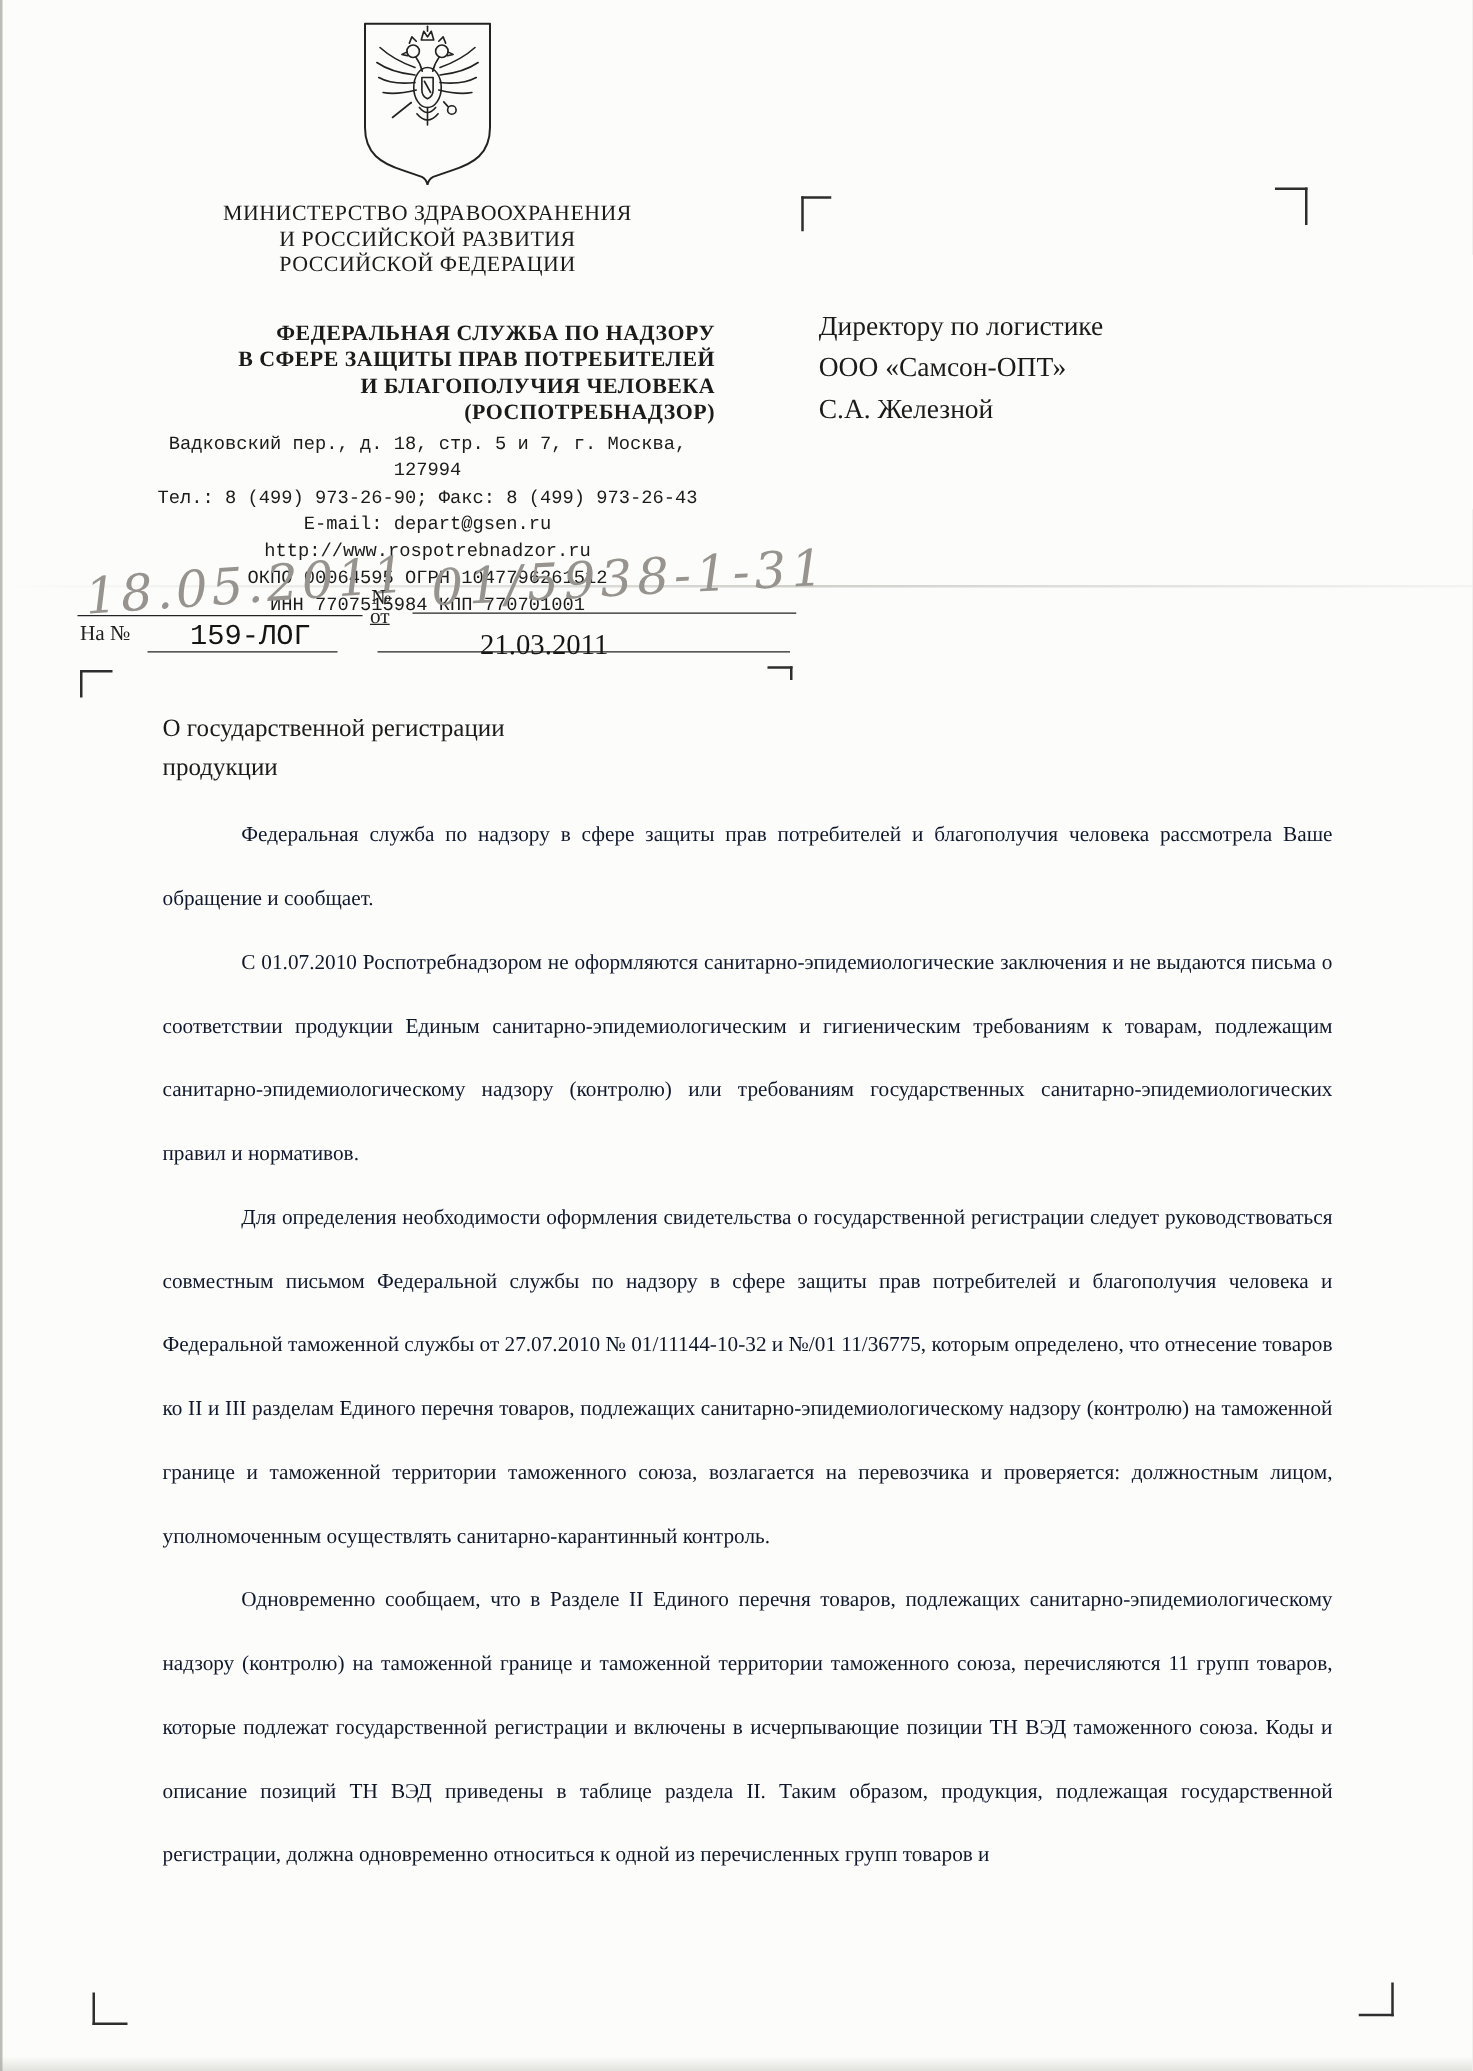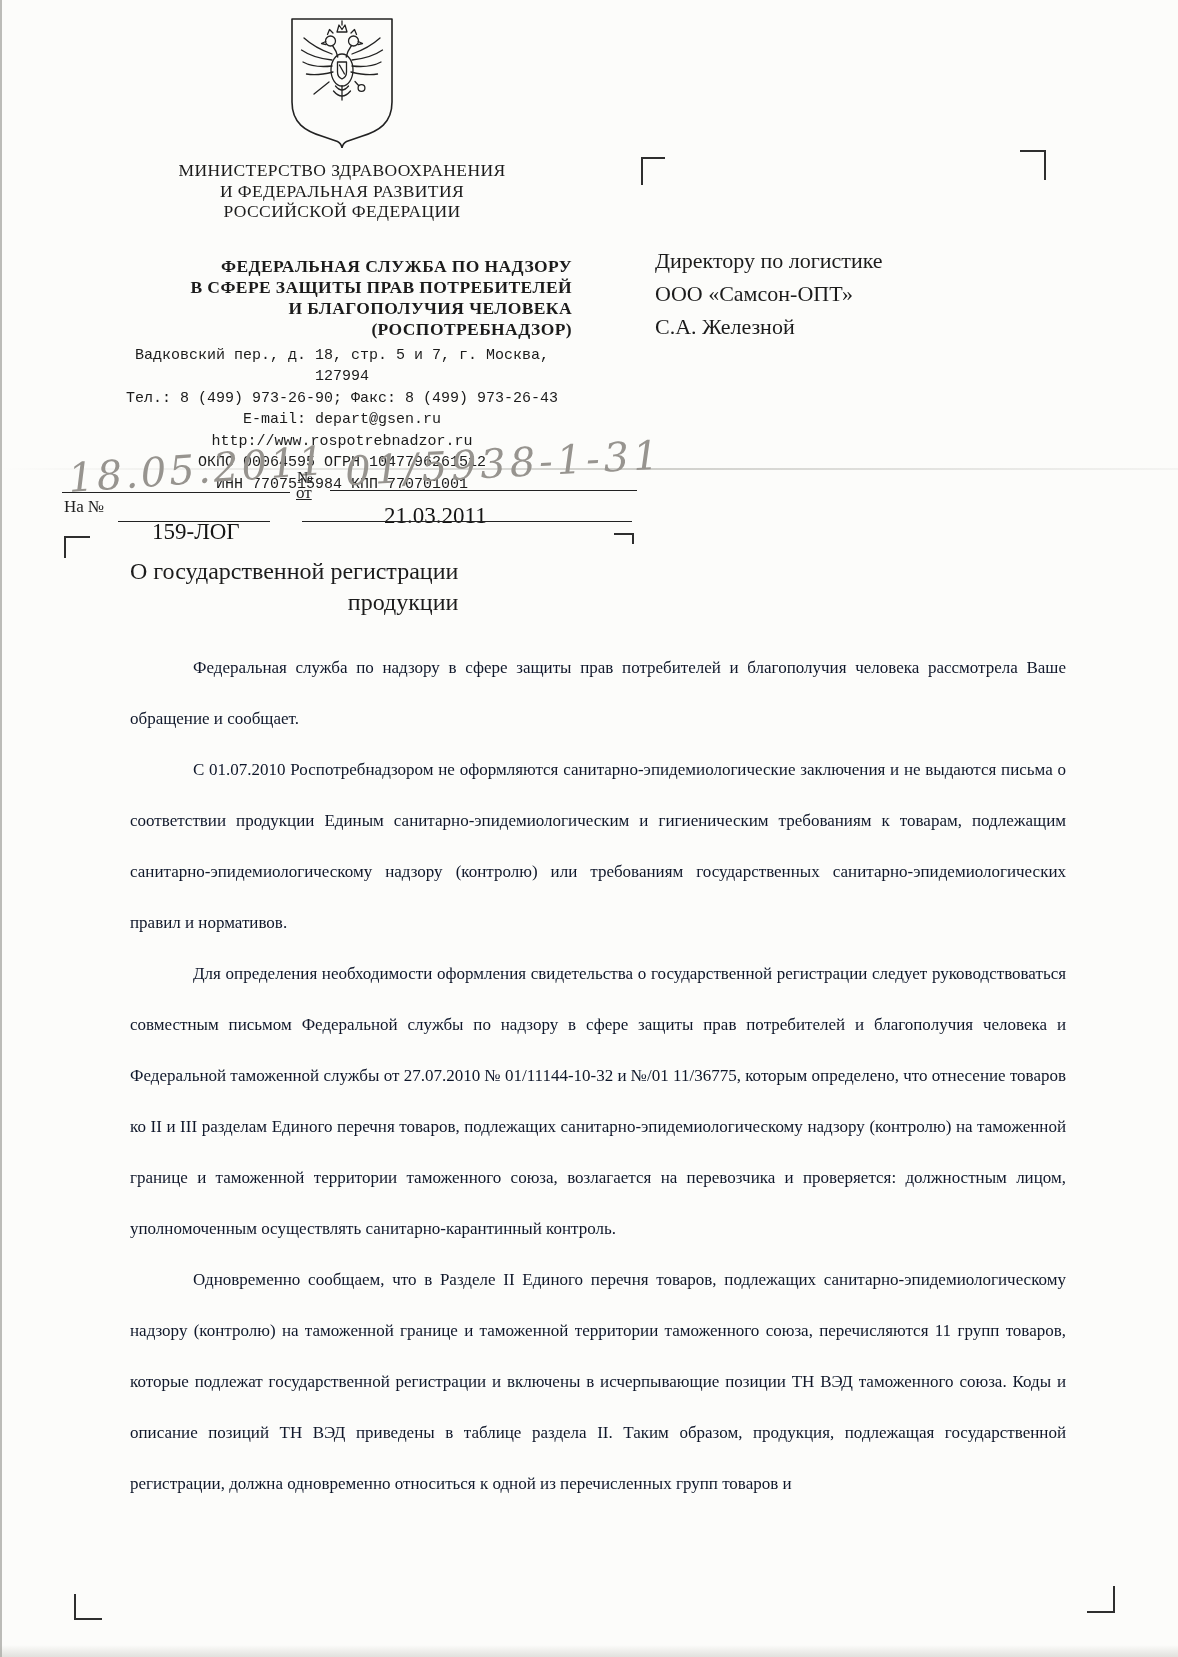--- a/index.html
+++ b/index.html
@@ -32,21 +32,21 @@
   .addr{margin-top:5px;font-size:15px;line-height:21.5px;font-family:Liberation Mono, monospace;}
   
   .recipient{position:absolute;left:655px;top:244px;font-size:22px;line-height:33px;}
   
   .ref-label{position:absolute;font-size:17px;color:#222;}
   .ref-line{position:absolute;border-top:1.8px solid #222;}
   .hw{position:absolute;font-family:"DejaVu Serif", serif;font-style:italic;color:#97948f;
       white-space:nowrap;}
   .typed{position:absolute;font-size:23px;color:#151515;white-space:nowrap;}
   
-  .subject{position:absolute;left:130px;top:556px;font-size:24px;line-height:31px;text-align:right;}
+  .subject{position:absolute;left:130px;top:568px;font-size:20px;line-height:31px;}
   
   .body-text{position:absolute;left:130px;top:642px;width:936px;
     font-size:17px;line-height:51px;text-align:justify;color:#0f172a;}
   .body-text p{margin:0;text-indent:63px;}
 </style>
 </head>
 <body>
 
 <div class="page">
 
@@ -100,21 +100,21 @@
         <line x1="66" y1="65.5" x2="69.6" y2="69.5"></line>
 
         <path d="M46.5,70 Q53,78 59.5,70"></path>
         <path d="M44.5,75 Q53,85 61.5,75"></path>
         <line x1="53" y1="70" x2="53" y2="84"></line>
       </g>
     </svg>
 
     <div class="ministry">
       <div>МИНИСТЕРСТВО ЗДРАВООХРАНЕНИЯ</div>
-      <div>И ФЕДЕРАЛЬНАЯ РАЗВИТИЯ</div>
+      <div>И РОССИЙСКОЙ РАЗВИТИЯ</div>
       <div>РОССИЙСКОЙ ФЕДЕРАЦИИ</div>
     </div>
 
     <div class="service">
       <div>ФЕДЕРАЛЬНАЯ СЛУЖБА ПО НАДЗОРУ</div>
       <div>В СФЕРЕ ЗАЩИТЫ ПРАВ ПОТРЕБИТЕЛЕЙ</div>
       <div>И БЛАГОПОЛУЧИЯ ЧЕЛОВЕКА</div>
       <div>(РОСПОТРЕБНАДЗОР)</div>
     </div>
 
@@ -133,21 +133,21 @@
     <div>С.А. Железной</div>
   </div>
 
   <div class="hw" style="left:68px;top:446px;font-size:40px;letter-spacing:3px;transform:rotate(-4deg);">18.05.2011</div>
   <div class="ref-line" style="left:62px;top:492px;width:228px;"></div>
   <div class="ref-label" style="left:297px;top:468px;">№</div>
   <div class="hw" style="left:345px;top:440px;font-size:40px;letter-spacing:4px;transform:rotate(-3deg);">01/5938-1-31</div>
   <div class="ref-line" style="left:330px;top:490px;width:307px;"></div>
 
   <div class="ref-label" style="left:64px;top:497px;">На №</div>
-  <div class="typed" style="left:152px;top:519px;">159-ЛОГ</div>
+  <div class="typed" style="left:152px;top:496px;font-family:Liberation Mono, monospace;">159-ЛОГ</div>
   <div class="ref-line" style="left:118px;top:521px;width:152px;"></div>
   <div class="ref-label" style="left:296px;top:483px;text-decoration:underline;">от</div>
   <div class="typed" style="left:384px;top:503px;">21.03.2011</div>
   <div class="ref-line" style="left:302px;top:521px;width:330px;"></div>
 
   <div class="subject">
     <div>О государственной регистрации</div>
     <div>продукции</div>
   </div>
 

